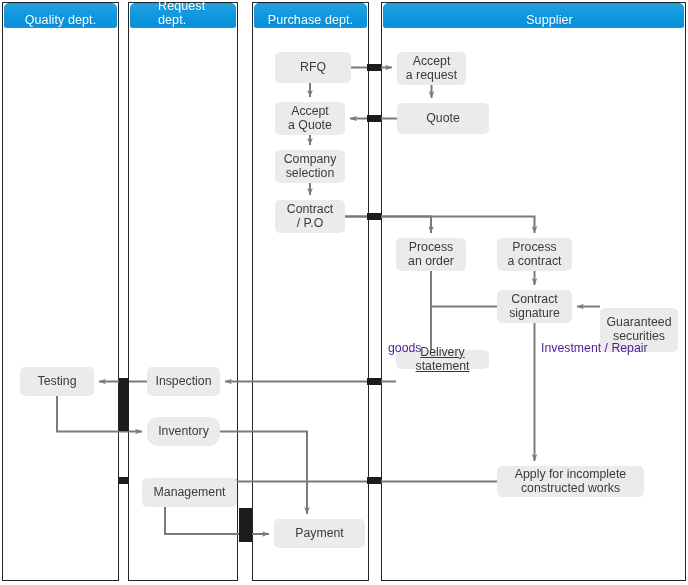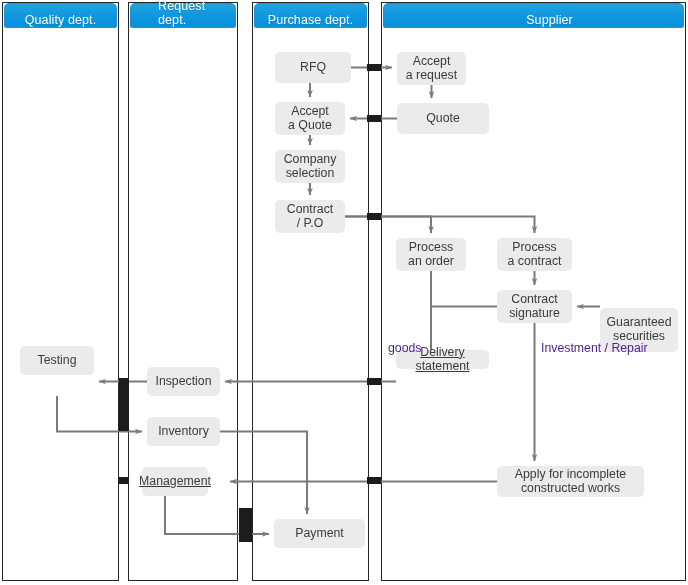--- a/index.html
+++ b/index.html
@@ -140,24 +140,24 @@
       <div class="node" style="left: 396px; top: 238px; width: 70px; height: 33px;"><span>Process
 an order</span></div>
       <div class="node" style="left: 497px; top: 238px; width: 75px; height: 33px;"><span>Process
 a contract</span></div>
       <div class="node" style="left: 497px; top: 290px; width: 75px; height: 33px;"><span>Contract
 signature</span></div>
       <div class="node" style="left: 600px; top: 290px; width: 78px; height: 44px; margin-top: 18px;"><span>Guaranteed
 securities</span></div>
       <div class="node" style="left: 396px; top: 350px; width: 93px; height: 19px; text-decoration: underline;"><span>Delivery
 statement</span></div>
-      <div class="node" style="left: 20px; top: 346px; width: 74px; height: 29px;"><span>Testing</span></div>
+      <div class="node" style="left: 20px; top: 367px; width: 74px; height: 29px;"><span>Testing</span></div>
       <div class="node" style="left: 147px; top: 367px; width: 73px; height: 29px;"><span>Inspection</span></div>
-      <div class="node" style="left: 147px; top: 417px; width: 73px; height: 29px;"><span>Inventory</span></div>
-      <div class="node" style="left: 142px; top: 467px; width: 66px; height: 29px; text-decoration: underline;"><span>Management</span></div>
+      <div class="node" style="left: 147px; top: 417px; width: 73px; height: 29px; border-radius: 11px;"><span>Inventory</span></div>
+      <div class="node" style="left: 142px; top: 478px; width: 95px; height: 29px;"><span>Management</span></div>
       <div class="node" style="left: 497px; top: 466px; width: 147px; height: 31px;"><span>Apply for incomplete
 constructed works</span></div>
       <div class="node" style="left: 274px; top: 519px; width: 91px; height: 29px;"><span>Payment</span></div>
     </div>
 
   <div id="labels-layer">
       <div class="edge-label" style="left: 388px; top: 341px;">goods</div>
       <div class="edge-label" style="left: 541px; top: 341px;">Investment / Repair</div>
     </div>
 

